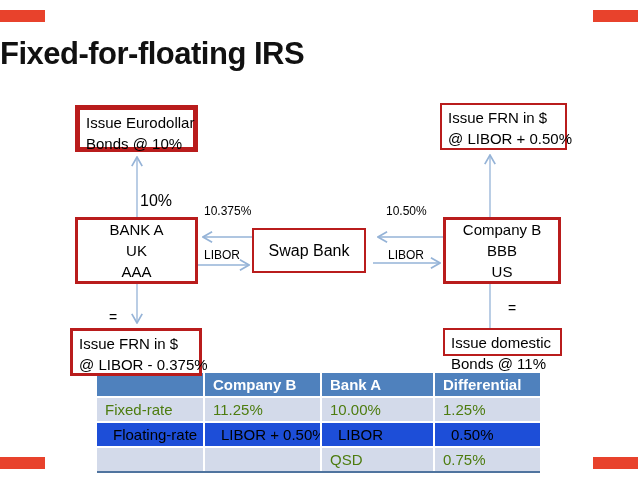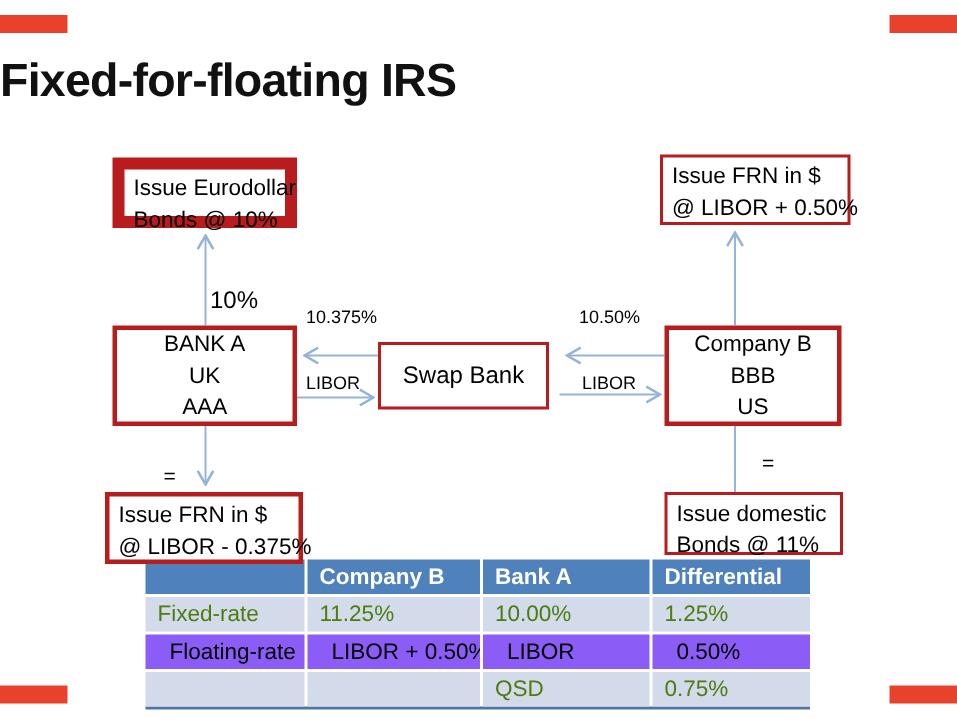--- a/index.html
+++ b/index.html
@@ -28,37 +28,37 @@
     left: 0;
     width: 100%;
     text-align: left;
     font-size: 31px;
     font-weight: 600;
     color: #111;
     letter-spacing: -0.5px;
   }
   .dbox {
     position: absolute;
-    border: 8px solid #b91c1c;
+    border: 5px solid #b91c1c;
     background: #fff;
     color: #000;
     font-size: 15px;
     line-height: 21px;
     z-index: 3;
   }
   .dbox .bl { display: block; white-space: nowrap; }
   .pad { padding: 2px 6px; }
   .centered { text-align: center; display: flex; flex-direction: column; justify-content: center; }
   #box-issue-eurodollar { left: 75px; top: 105px; width: 123px; height: 47px; }
   #box-issue-frn-usd    { left: 440px; top: 103px; width: 127px; height: 47px; border-width: 2px; }
   #box-bank-a           { left: 75px; top: 217px; width: 123px; height: 67px; border-width: 3px; }
   #box-swap-bank        { left: 252px; top: 228px; width: 114px; height: 45px; border-width: 2px; font-size: 16px; }
   #box-company-b        { left: 443px; top: 217px; width: 118px; height: 67px; border-width: 3px; }
   #box-issue-frn-libor  { left: 70px; top: 328px; width: 132px; height: 48px; border-width: 3px; }
-  #box-issue-domestic   { left: 443px; top: 328px; width: 119px; height: 42px; border-width: 2px; }
+  #box-issue-domestic   { left: 443px; top: 328px; width: 119px; height: 28px; border-width: 2px; }
   .flow-label {
     position: absolute;
     color: #000;
     white-space: nowrap;
     z-index: 2;
   }
   #lbl-10pct     { left: 140px; top: 192px; font-size: 16px; }
   #lbl-10-375pct { left: 204px; top: 204px; font-size: 12px; }
   #lbl-libor-l   { left: 204px; top: 248px; font-size: 12px; }
   #lbl-10-50pct  { left: 386px; top: 204px; font-size: 12px; }
@@ -87,21 +87,21 @@
   }
   .t-cell {
     display: flex;
     align-items: center;
     padding-left: 8px;
     white-space: nowrap;
     overflow: hidden;
   }
   .t-head { background: #4f81bd; color: #fff; font-weight: bold; }
   .t-band1 { background: #d3daea; color: #4d7c0f; }
-  .t-band2 { background: #8b5cf6; color: #000; padding-left: 16px; }
+  .t-band2 { background: #1d4ed8; color: #000; padding-left: 16px; }
 </style>
 </head>
 <body>
 
 <div id="slide">
 
   <div class="corner-mark cm-tl"></div>
   <div class="corner-mark cm-tr"></div>
   <div class="corner-mark cm-bl"></div>
   <div class="corner-mark cm-br"></div>

